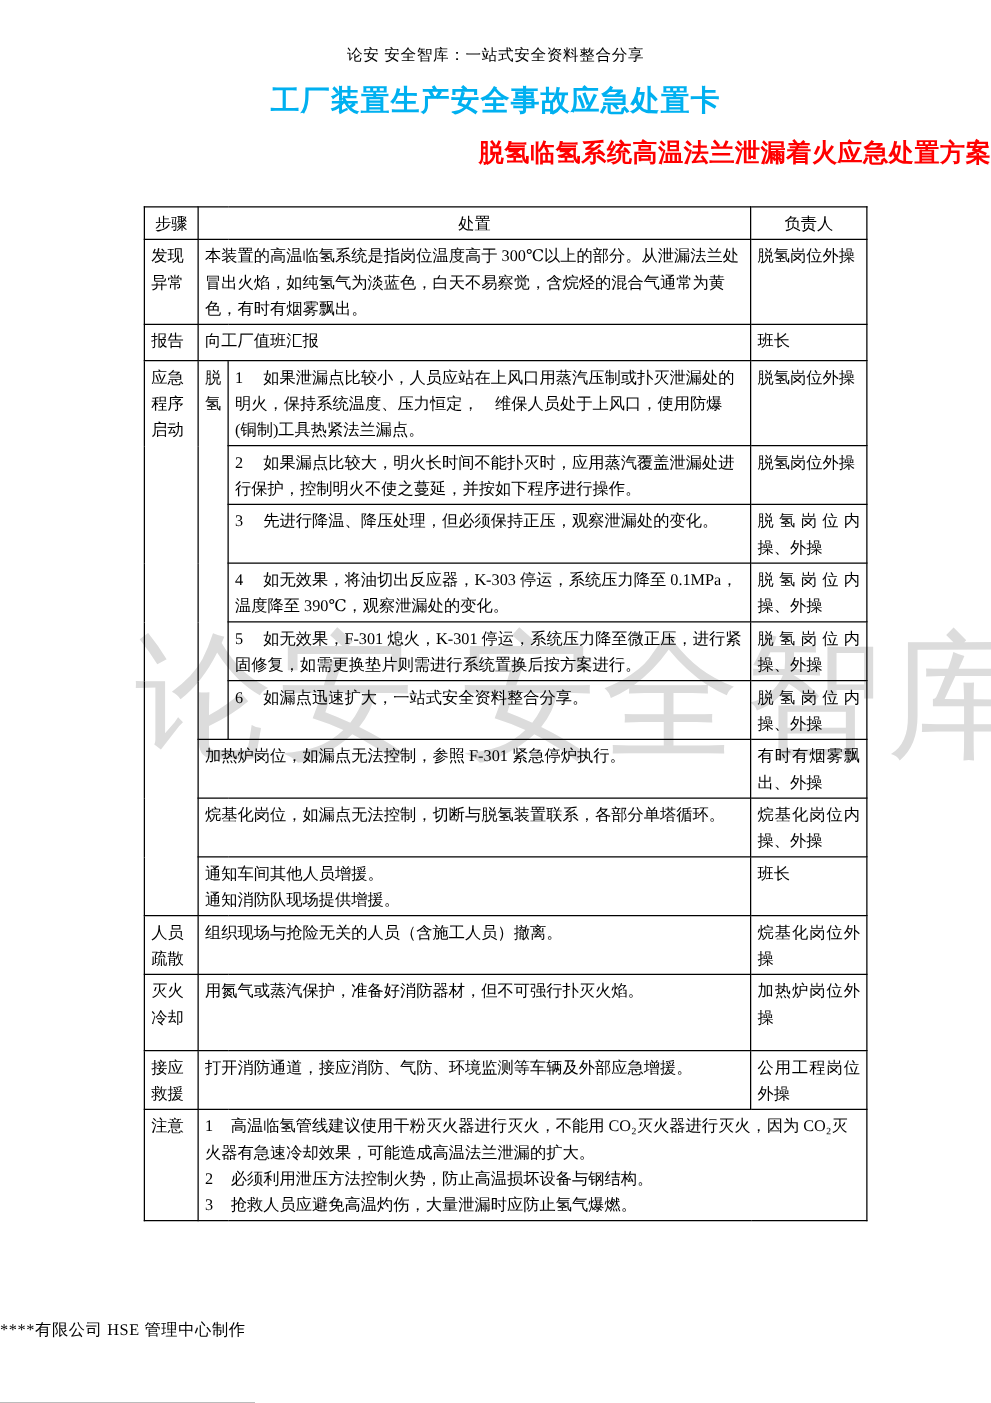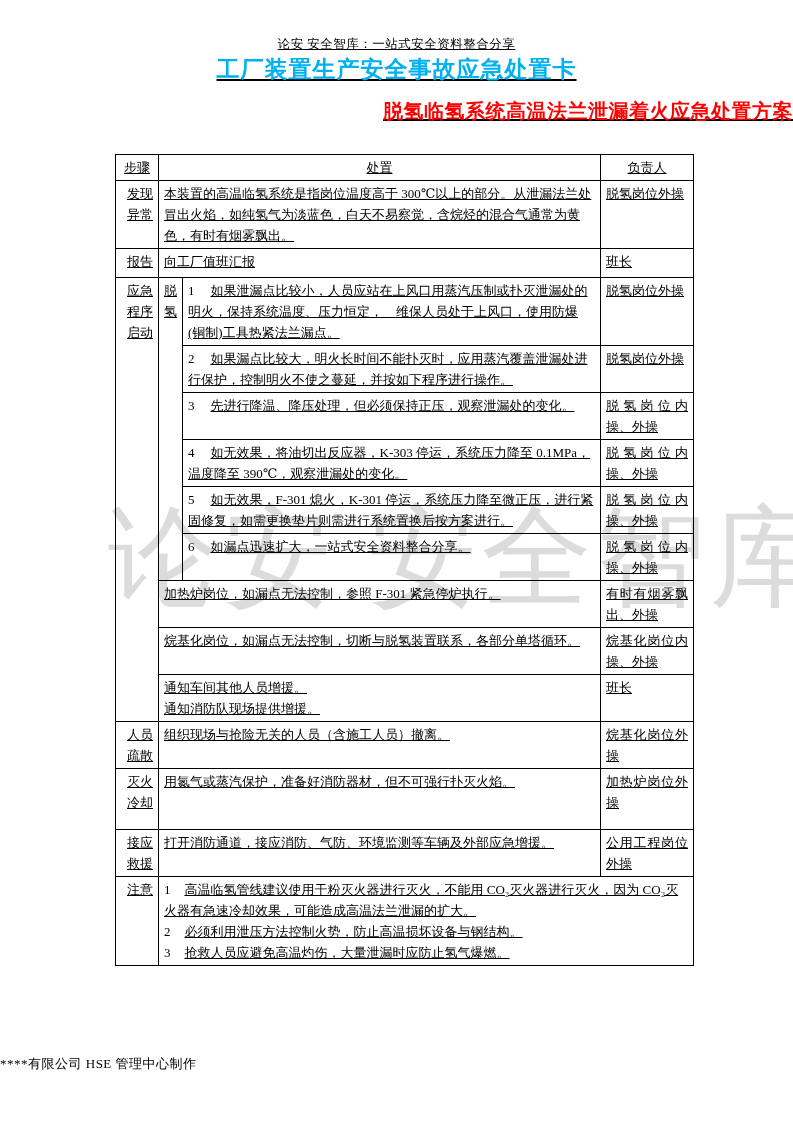--- a/index.html
+++ b/index.html
@@ -16,34 +16,34 @@
     left:108px;top:492px;
     font-size:110px;
     font-family:"Liberation Serif","DejaVu Serif",serif;
     color:#DCDCDC;
     letter-spacing:4px;
     white-space:nowrap;
     z-index:0;
     line-height:1.2;
     user-select:none;
   }
-  .content{position:relative;z-index:1;text-decoration:underline;}
+  .content{position:relative;z-index:1;}
   .header-note{
     text-align:center;
     font-size:12.5px;
     padding-top:36px;
     letter-spacing:0.5px;
   }
   .title-blue{
     text-align:center;
     font-family:"Liberation Sans","DejaVu Sans",sans-serif;
     font-weight:bold;
     font-size:23px;
     color:#00B0F0;
-    margin-top:1px;
+    margin-top:12px;
     letter-spacing:1px;
   }
   .title-red{
     text-align:right;
     font-family:"Liberation Sans","DejaVu Sans",sans-serif;
     font-weight:bold;
     font-size:20px;
     color:#FF0000;
     margin-top:13px;
     letter-spacing:0.5px;
@@ -63,21 +63,21 @@
     padding:2px 5px;
     overflow:hidden;
     word-break:break-word;
   }
   col.c-step{width:43px;}
   col.c-sub{width:24px;}
   col.c-text{width:418px;}
   col.c-resp{width:93px;}
 
   td.step{
-    text-align:right;
+    text-align:left;
     vertical-align:middle;
     padding:2px 6px;
   }
   td.sub{
     vertical-align:middle;
     padding:2px 4px;
   }
   td.hdr{
     text-align:center;
     vertical-align:middle;

